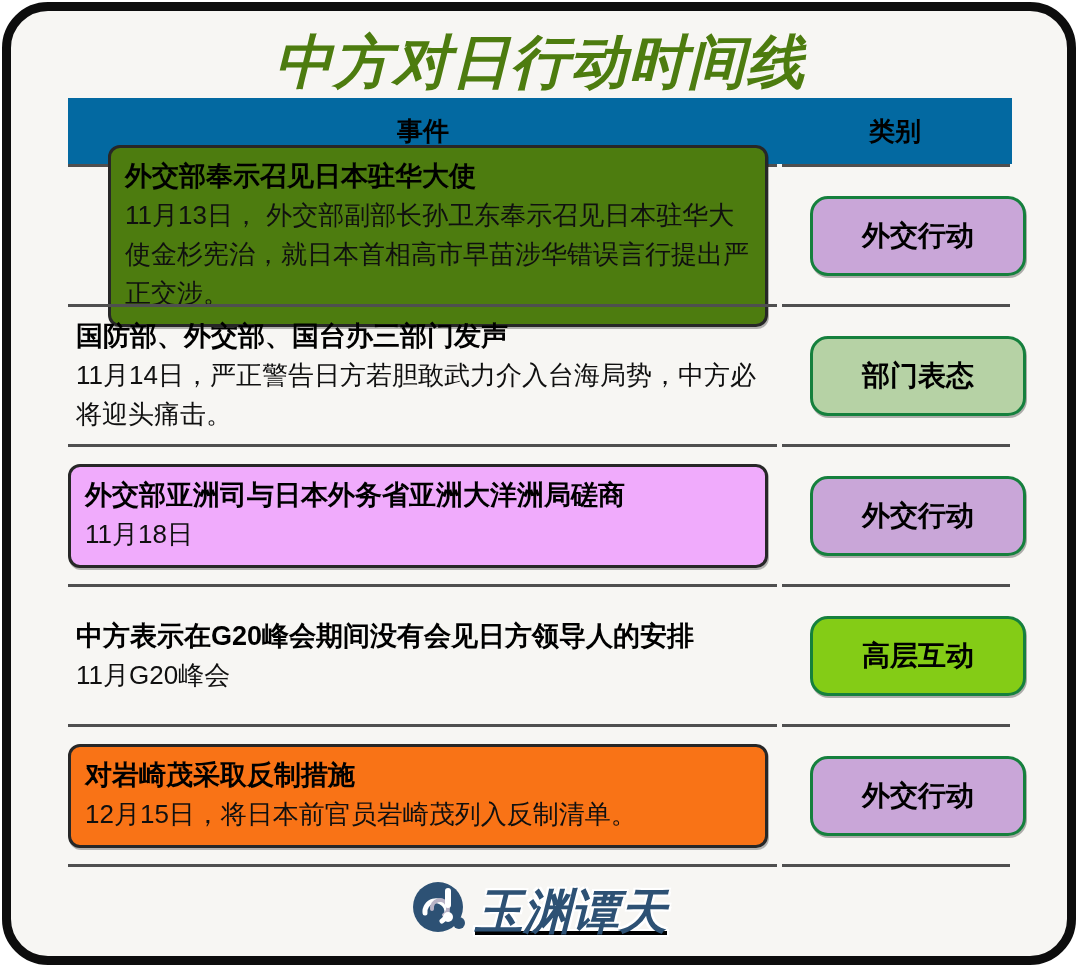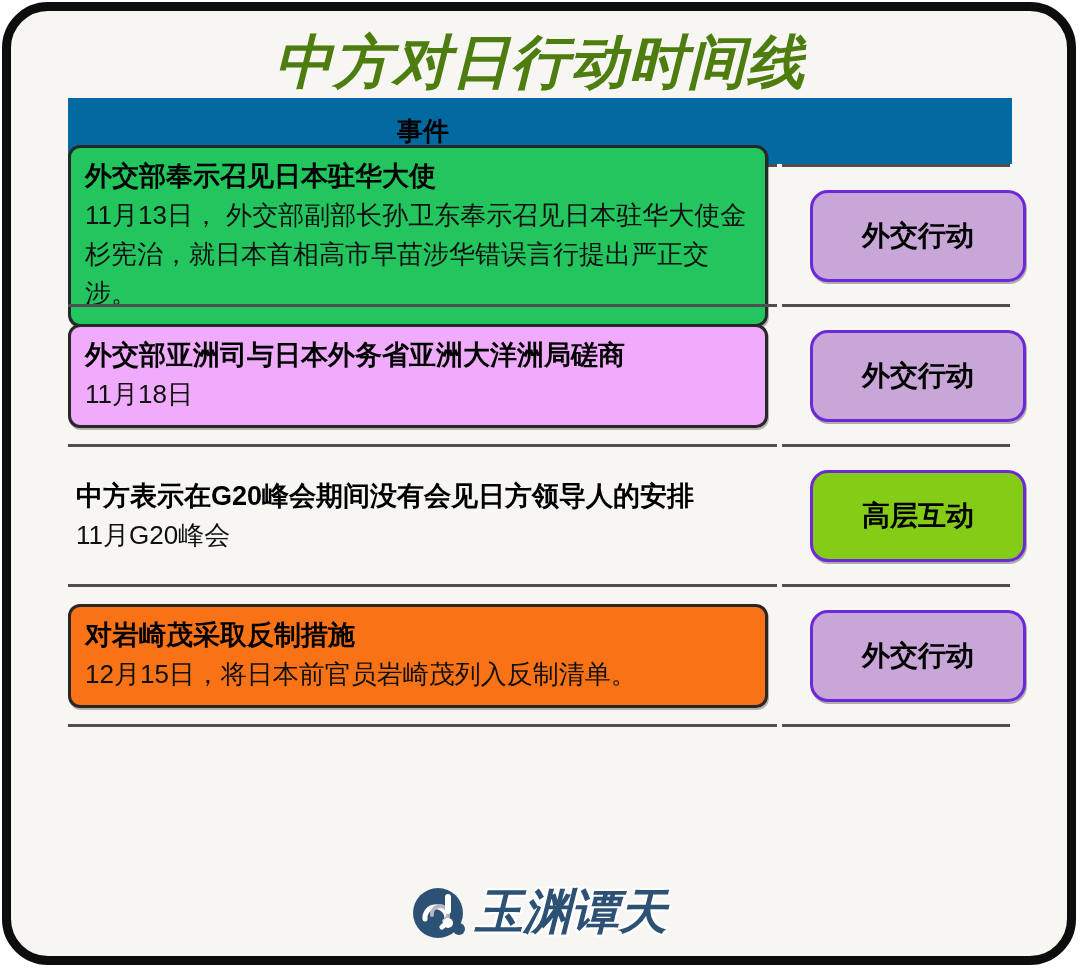--- a/index.html
+++ b/index.html
@@ -75,65 +75,78 @@
   }
   .event-plain {
     width: 100%;
     box-sizing: border-box;
     padding-left: 8px;
     padding-right: 16px;
   }
   .event-title { font-size: 27px; font-weight: bold; line-height: 39px; color: #000; }
   .event-body  { font-size: 26px; font-weight: normal; line-height: 39px; color: #101010; }
   .badge {
-    min-width: 216px; height: 92px;
+    min-width: 216px; height: 80px;
     box-sizing: border-box;
-    border: 3px solid #6d28d9;
+    border: 3px solid #15803d;
     border-radius: 18px;
     display: flex; align-items: center; justify-content: center;
     font-size: 28px; font-weight: bold;
     box-shadow: 1px 2px 0 rgba(0,0,0,0.3);
     margin-left: 44px;
   }
   .footer-logo {
     position: absolute;
     top: 880px; left: 0; width: 100%;
-    display: flex; align-items: flex-end; justify-content: center;
+    display: flex; align-items: flex-start; justify-content: center;
     gap: 8px;
+    text-decoration: underline;
   }
   .logo-text {
     font-family: "DejaVu Serif", "Liberation Serif", serif;
     font-style: italic;
     font-size: 48px;
     font-weight: bold;
     color: #2d5174;
     text-shadow: 2px 2px 0 #fff, -2px -2px 0 #fff, 2px -2px 0 #fff, -2px 2px 0 #fff;
   }
 </style>
 </head>
 <body>
 
 <div class="frame"></div>
 
 <div class="title">中方对日行动时间线</div>
 
 <div class="header-strip">
   <div class="header-event-cell">事件</div>
+  <div class="header-category-cell">类别</div>
 </div>
 
 <div class="rows">
   <div class="timeline-row">
       <div class="event-cell">
-        <div class="event-box" style="background: #22c55e;">
+        <div class="event-box" style="background: #4d7c0f; margin-left: 40px;">
           <div class="event-title">外交部奉示召见日本驻华大使</div>
           <div class="event-body">11月13日， 外交部副部长孙卫东奉示召见日本驻华大使金杉宪治，就日本首相高市早苗涉华错误言行提出严正交涉。</div>
         </div>
       </div>
       <div class="badge-cell">
         <div class="badge" style="background: rgb(201, 166, 216);">外交行动</div>
+      </div>
+    </div>
+    <div class="timeline-row">
+      <div class="event-cell">
+        <div class="event-plain">
+          <div class="event-title">国防部、外交部、国台办三部门发声</div>
+          <div class="event-body">11月14日，严正警告日方若胆敢武力介入台海局势，中方必将迎头痛击。</div>
+        </div>
+      </div>
+      <div class="badge-cell">
+        <div class="badge" style="background: rgb(182, 210, 165);">部门表态</div>
       </div>
     </div>
     <div class="timeline-row">
       <div class="event-cell">
         <div class="event-box" style="background: #f0abfc;">
           <div class="event-title">外交部亚洲司与日本外务省亚洲大洋洲局磋商</div>
           <div class="event-body">11月18日</div>
         </div>
       </div>
       <div class="badge-cell">

